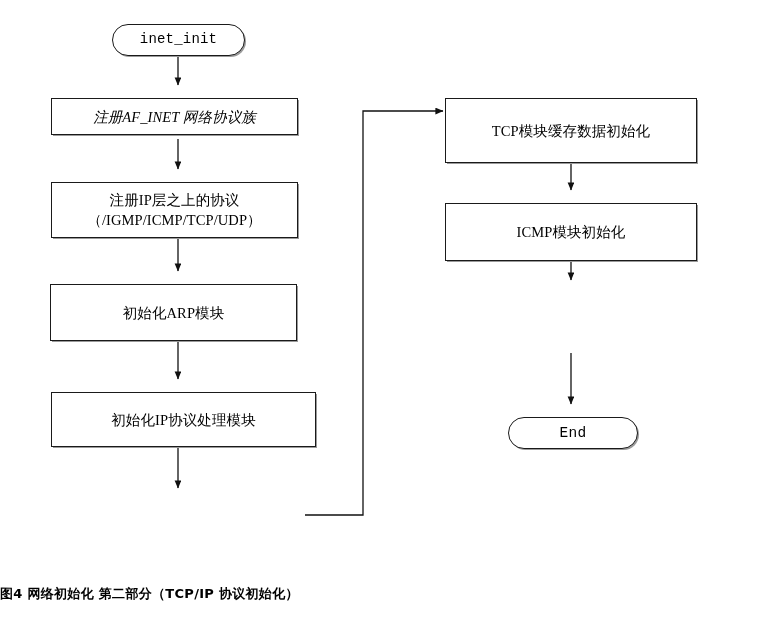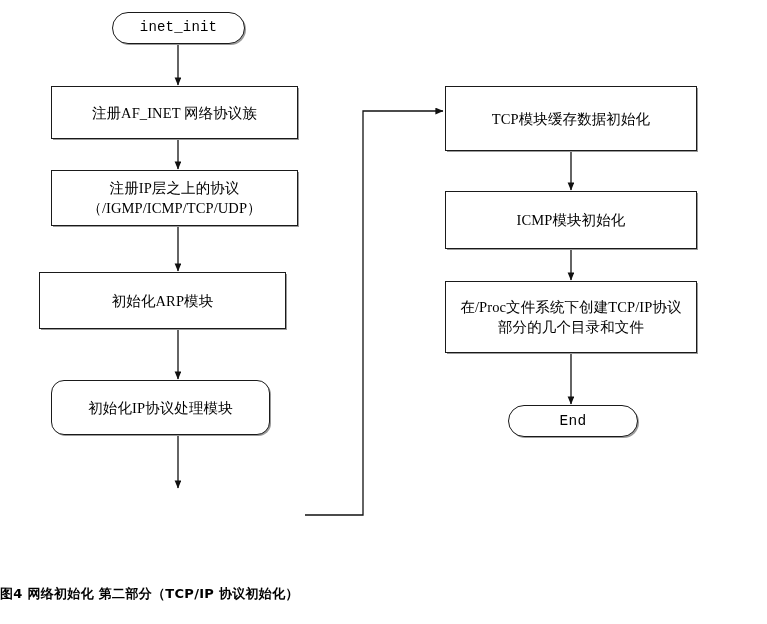--- a/index.html
+++ b/index.html
@@ -36,20 +36,21 @@
 
   .node {
     position: absolute;
     box-sizing: border-box;
     z-index: 2;
     display: flex;
     align-items: center;
     justify-content: center;
     text-align: center;
     background: #ffffff;
+    margin-top: 12px;
   }
 
   .process {
     border: 1px solid #1a1a1a;
     box-shadow: 1.5px 1.5px 0 -0.5px #9a9a9a;
   }
 
   .terminator {
     border: 1px solid #1a1a1a;
     border-radius: 999px;
@@ -120,50 +121,46 @@
       <line x1="571" y1="249" x2="571" y2="280" marker-end="url(#arrow)"></line>
 
       <line x1="571" y1="353" x2="571" y2="404" marker-end="url(#arrow)"></line>
     </g>
   </svg>
 
   <div class="node terminator" id="node-inet-init" style="left:112px; top:12px; width:133px; height:32px;">
     <span class="label">inet_init</span>
   </div>
 
-  <div class="node process" id="node-register-af-inet" style="left:51px; top:86px; width:247px; height:53px;">
+  <div class="node process" id="node-register-af-inet" style="left:51px; top:86px; width:247px; height:37px;font-style:italic;">
     <span class="label">注册AF_INET  网络协议族</span>
   </div>
 
   <div class="node process" id="node-register-upper-ip" style="left:51px; top:170px; width:247px; height:56px;">
     <span class="label">注册IP层之上的协议
 （/IGMP/ICMP/TCP/UDP）</span>
   </div>
 
-  <div class="node process" id="node-init-arp" style="left:39px; top:272px; width:247px; height:57px;">
+  <div class="node process" id="node-init-arp" style="left:50px; top:272px; width:247px; height:57px;">
     <span class="label">初始化ARP模块</span>
   </div>
 
-  <div class="node process" id="node-init-ip" style="left:51px; top:380px; width:219px; height:55px;border-radius:13px;">
+  <div class="node process" id="node-init-ip" style="left:51px; top:380px; width:265px; height:55px;">
     <span class="label">初始化IP协议处理模块</span>
   </div>
 
 
   <div class="node process" id="node-tcp-cache" style="left:445px; top:86px; width:252px; height:65px;">
     <span class="label">TCP模块缓存数据初始化</span>
   </div>
 
   <div class="node process" id="node-init-icmp" style="left:445px; top:191px; width:252px; height:58px;">
     <span class="label">ICMP模块初始化</span>
   </div>
 
-  <div class="node process" id="node-create-proc" style="left:445px; top:281px; width:252px; height:72px;">
-    <span class="label">在/Proc文件系统下创建TCP/IP协议
-部分的几个目录和文件</span>
-  </div>
 
   <div class="node terminator" id="node-end" style="left:508px; top:405px; width:130px; height:32px;">
     <span class="label">End</span>
   </div>
 
   <div id="caption">图4  网络初始化  第二部分（TCP/IP 协议初始化）</div>
 
 </div>
 
 </body></html>

